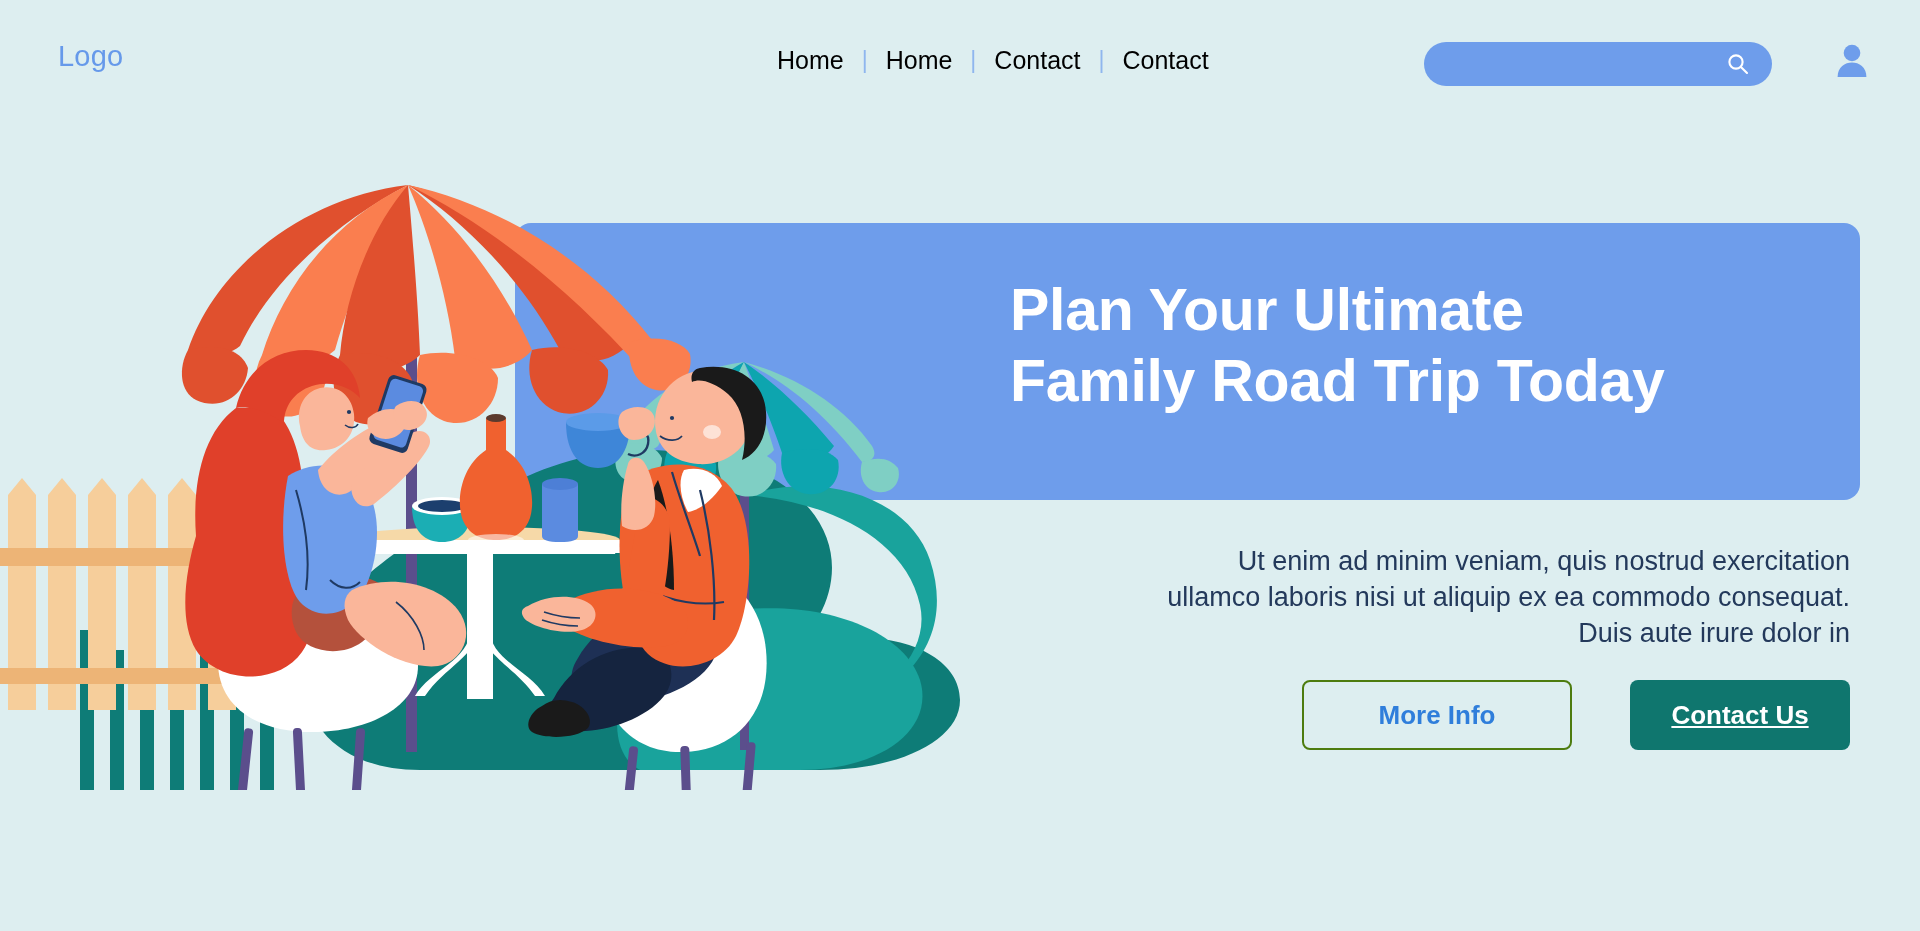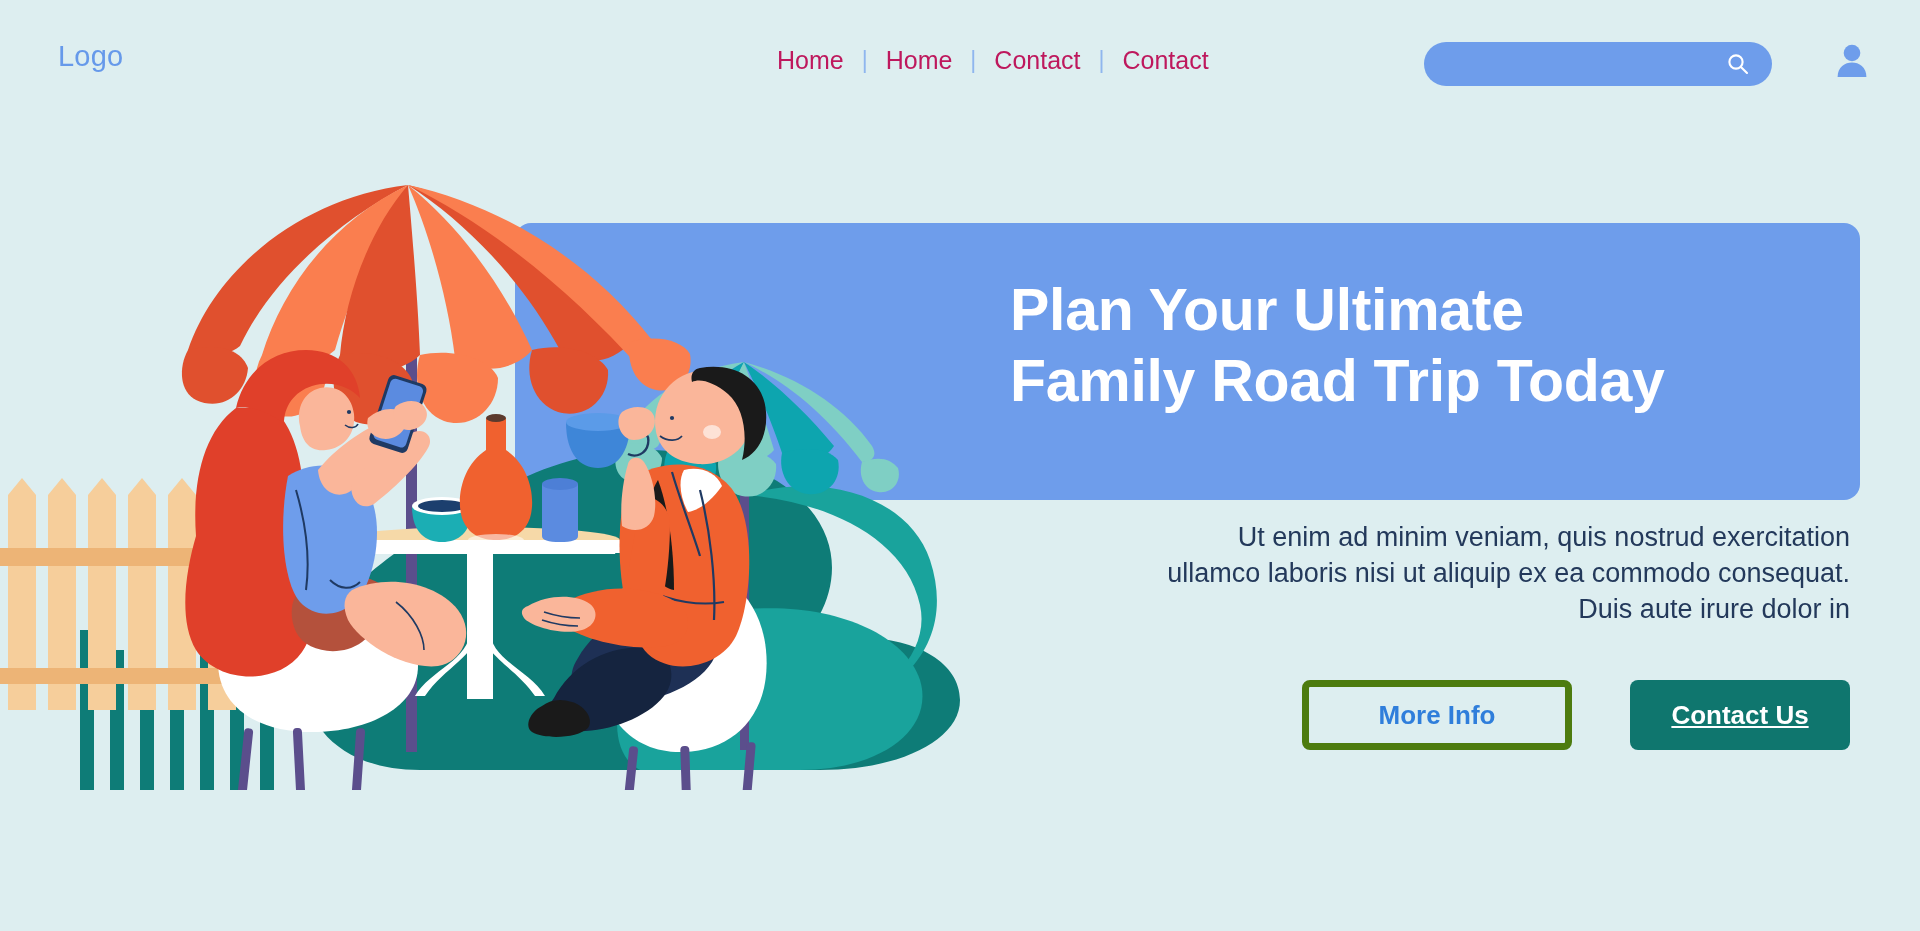--- a/index.html
+++ b/index.html
@@ -19,21 +19,21 @@
   .logo {
     position: absolute; left: 58px; top: 40px;
     font-size: 29px; color: #6699EA; letter-spacing: .2px;
     font-family: "Liberation Sans", sans-serif; cursor: pointer;
   }
   .nav {
     position: absolute; left: 765px; top: 46px;
     display: flex; align-items: center; gap: 0px;
   }
   .nav-link {
-    font-size: 25px; color: #be185d; padding: 0 12px;
+    font-size: 25px; color: #000000; padding: 0 12px;
     cursor: pointer; white-space: nowrap;
   }
   .nav-sep { font-size: 23px; color: #8FB6EE; padding: 0 6px; }
   .searchbox {
     position: absolute; left: 1424px; top: 42px;
     width: 348px; height: 44px; border-radius: 22px;
     background: #6E9DEB; cursor: text;
   }
   .search-icon {
     position: absolute; right: 22px; top: 10px;
@@ -50,35 +50,35 @@
     width: 1345px; height: 277px;
     background: #6E9DEB; border-radius: 16px; z-index: 5;
   }
   .hero-title {
     position: absolute; left: 1010px; top: 275px; width: 840px;
     text-align: left; color: #FFFFFF;
     font-size: 59px; line-height: 1.2; font-weight: bold;
     letter-spacing: -.3px; z-index: 20;
   }
   .hero-para {
-    position: absolute; left: 1150px; top: 520px; width: 700px;
+    position: absolute; left: 1150px; top: 544px; width: 700px;
     text-align: right; color: #23395B;
     font-size: 27px; line-height: 1.33; z-index: 20;
   }
   .btn-row {
     position: absolute; left: 1180px; top: 680px; width: 670px;
     display: flex; justify-content: flex-end; gap: 58px; z-index: 20;
   }
   .btn {
     height: 70px; border-radius: 8px; display: flex;
     align-items: center; justify-content: center;
     font-size: 26px; font-weight: bold; cursor: pointer;
   }
   .btn-outline {
-    width: 270px; border: 7px solid #4d7c0f; color: #2F7EDB; background: transparent;
+    width: 270px; border: 2px solid #4d7c0f; color: #2F7EDB; background: transparent;
   }
   .btn-filled {
     width: 220px; background: #0f766e; color: #FFFFFF; border: none; text-decoration: underline;
   }
 
   
   .illus { position: absolute; left: 0; top: 150px; width: 1120px; height: 640px; z-index: 10; }
   .illus svg { display: block; }
 </style>
 </head>

